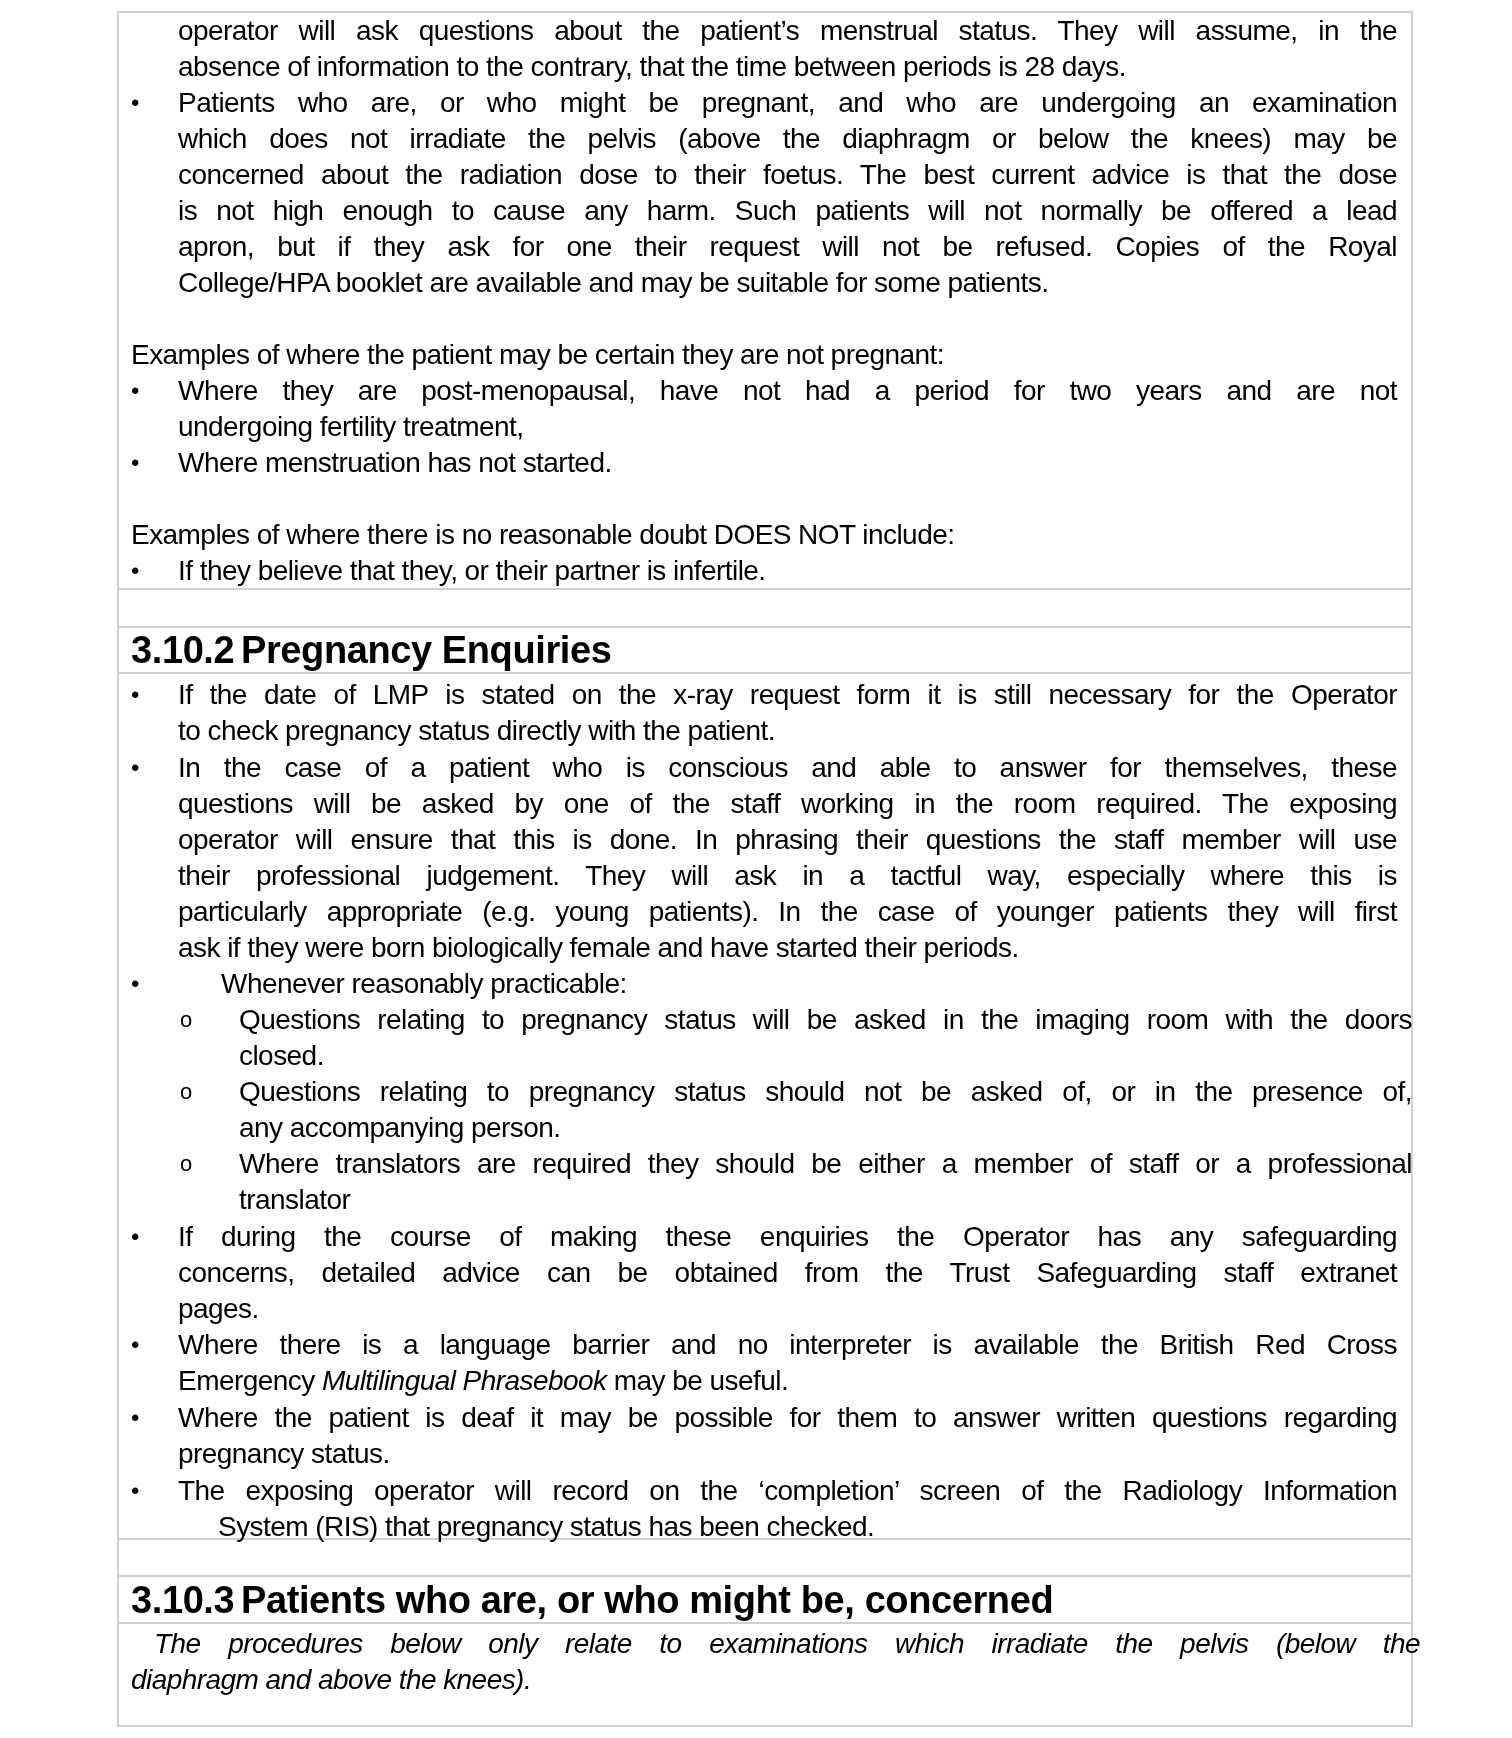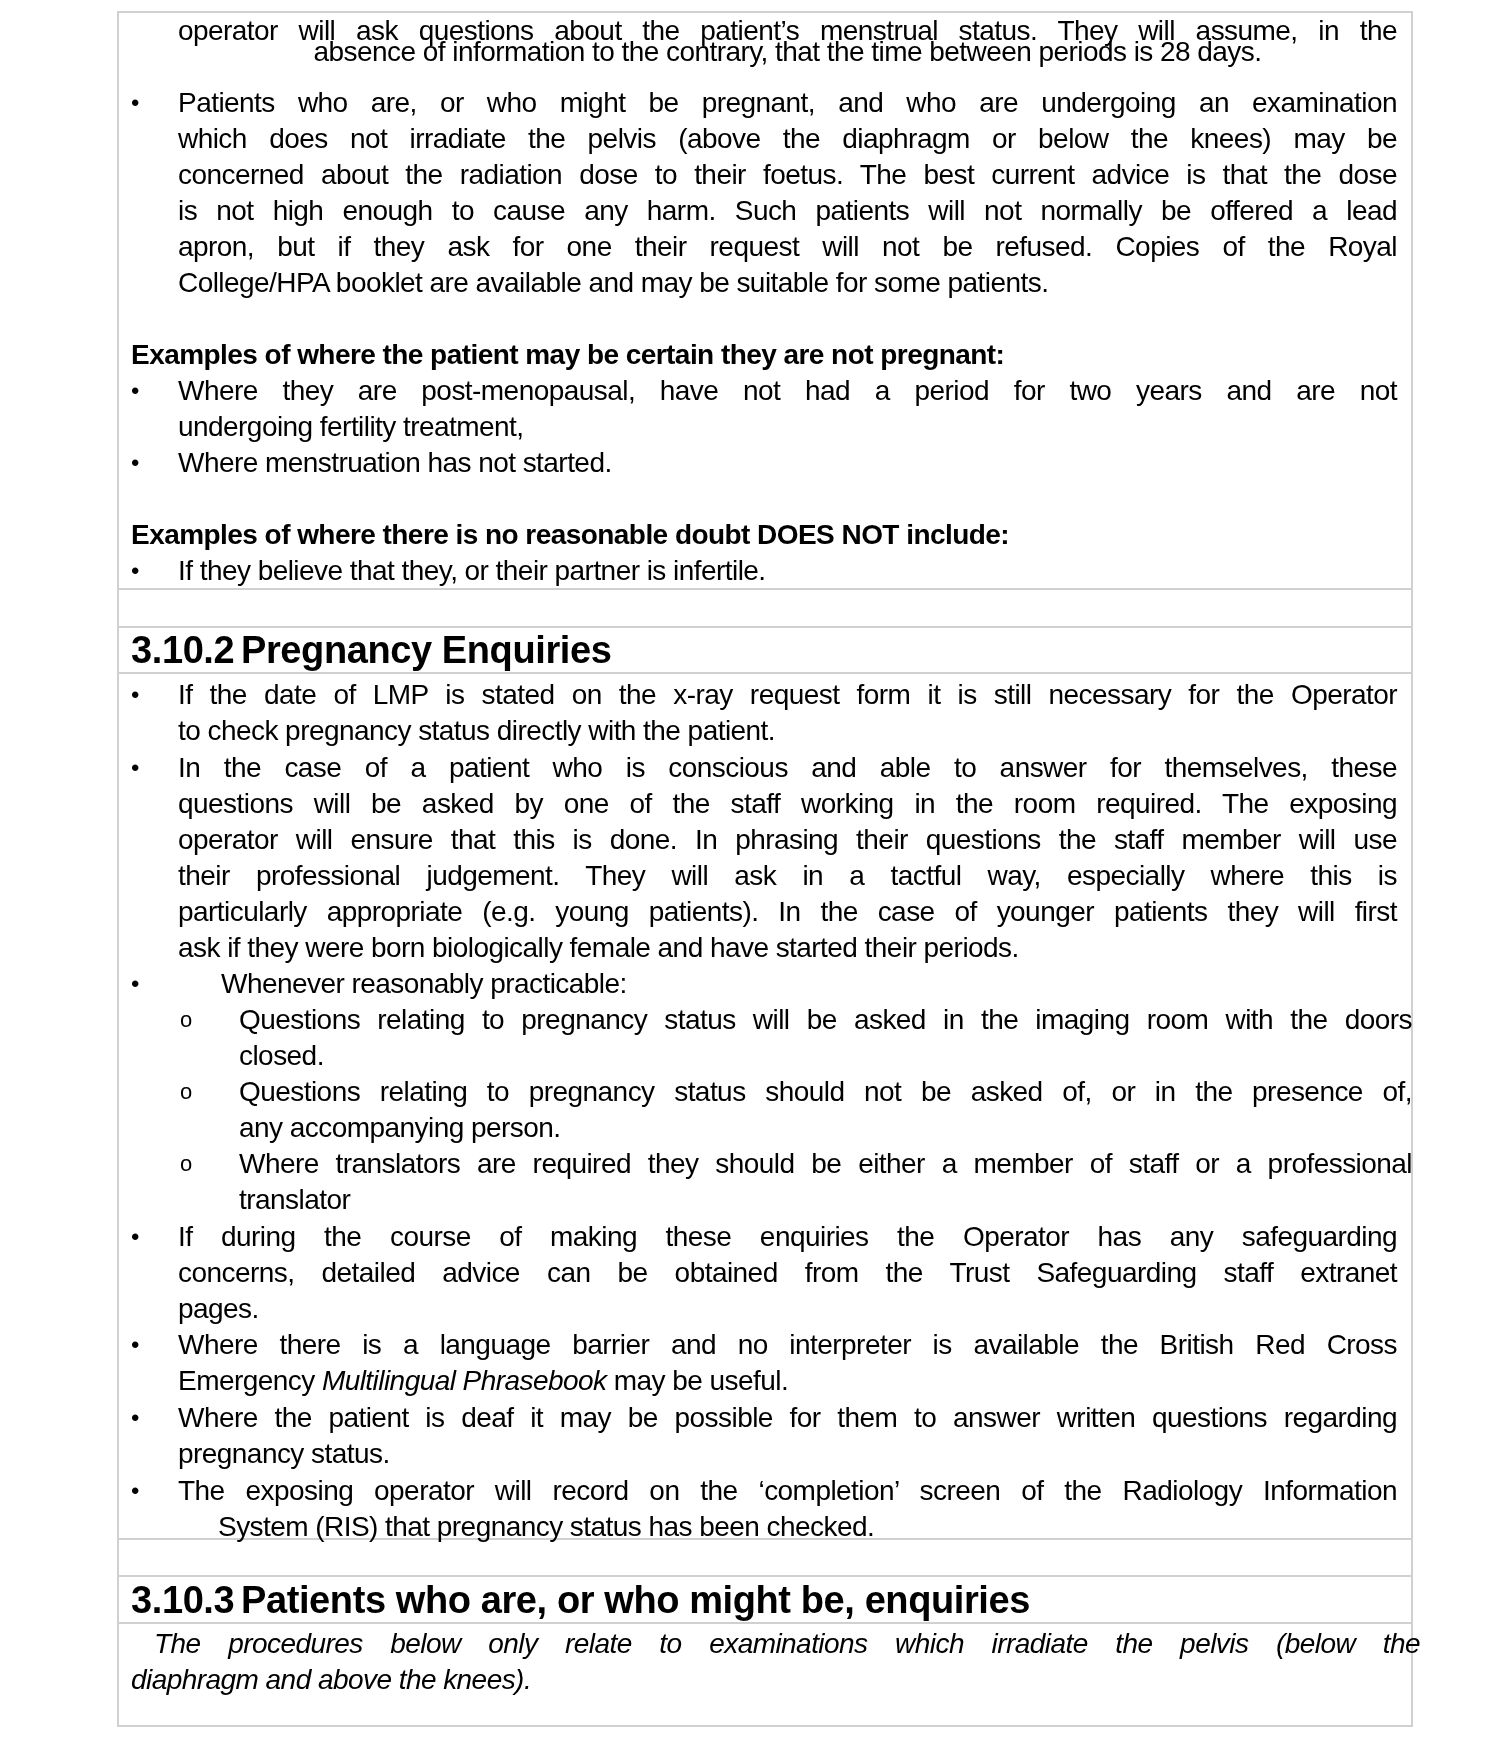--- a/index.html
+++ b/index.html
@@ -4,21 +4,21 @@
 <style>
   html, body { margin:0; padding:0; background:#ffffff; }
   body { width:1512px; height:1738px; position:relative; overflow:hidden;
          font-family:"Liberation Sans", sans-serif; color:#000; }
   .page { position:absolute; left:117px; top:11px; width:1296px; height:1716px;
           border:2px solid #d0d0d0; box-sizing:border-box; }
   .hline { position:absolute; left:117px; width:1296px; height:2px; background:#d0d0d0; }
   .line { position:absolute; font-size:28px; line-height:36px; height:36px; white-space:nowrap;
           letter-spacing:-0.55px; }
   .j { text-align:justify; text-align-last:justify; }
-  .bold { font-weight:bold; }
+  .bold { font-weight:normal; }
   .ital { font-style:italic; }
   .bullet { position:absolute; font-size:24px; line-height:36px; }
   .circ { position:absolute; font-size:22px; line-height:36px; }
   .w-l1 { left:178px; width:1219px; }
   .w-l2 { left:239px; width:1173px; }
   .w-l0 { left:131px; width:1266px; }
   .heading { position:absolute; left:131px; font-size:38px; line-height:36px; font-weight:bold; white-space:nowrap; letter-spacing:-0.4px; }
   .heading .num { display:inline-block; width:110px; }
 </style>
 </head>
@@ -27,21 +27,21 @@
 <div class="page"></div>
 
 <div class="hline" style="top:588px"></div>
 <div class="hline" style="top:626px"></div>
 <div class="hline" style="top:672px"></div>
 <div class="hline" style="top:1538px"></div>
 <div class="hline" style="top:1575px"></div>
 <div class="hline" style="top:1622px"></div>
 
 <div class="line j w-l1" style="top: 13px; white-space: nowrap;">operator will ask questions about the patient’s menstrual status. They will assume, in the</div>
-<div class="line w-l1" style="top: 34px; white-space: nowrap; text-align: center;">absence of information to the contrary, that the time between periods is 28 days.</div>
+<div class="line w-l1" style="top: 49px; white-space: nowrap;">absence of information to the contrary, that the time between periods is 28 days.</div>
 
 <span class="bullet" style="left:131px;top:85px">•</span>
 <div class="line j w-l1" style="top: 85px; white-space: nowrap;">Patients who are, or who might be pregnant, and who are undergoing an examination</div>
 <div class="line j w-l1" style="top: 121px; white-space: nowrap;">which does not irradiate the pelvis (above the diaphragm or below the knees) may be</div>
 <div class="line j w-l1" style="top: 157px; white-space: nowrap;">concerned about the radiation dose to their foetus. The best current advice is that the dose</div>
 <div class="line j w-l1" style="top: 193px; white-space: nowrap;">is not high enough to cause any harm. Such patients will not normally be offered a lead</div>
 <div class="line j w-l1" style="top: 229px; white-space: nowrap;">apron, but if they ask for one their request will not be refused. Copies of the Royal</div>
 <div class="line w-l1" style="top: 265px; white-space: nowrap;">College/HPA booklet are available and may be suitable for some patients.</div>
 
 <div class="line bold w-l0" style="top: 337px; white-space: nowrap;">Examples of where the patient may be certain they are not pregnant:</div>
@@ -97,16 +97,16 @@
 
 <span class="bullet" style="left:131px;top:1400px">•</span>
 <div class="line j w-l1" style="top: 1400px; white-space: nowrap;">Where the patient is deaf it may be possible for them to answer written questions regarding</div>
 <div class="line w-l1" style="top: 1436px; white-space: nowrap;">pregnancy status.</div>
 
 <span class="bullet" style="left:131px;top:1473px">•</span>
 <div class="line j w-l1" style="top: 1473px; white-space: nowrap;">The exposing operator will record on the ‘completion’ screen of the Radiology Information</div>
 <div class="line w-l1" style="top: 1509px; white-space: nowrap; margin-left: 40px;">System (RIS) that pregnancy status has been checked.</div>
 
 <div class="heading" style="top:1582px">
-  <span class="num">3.10.3</span><span>Patients who are, or who might be, enquiries</span>
+  <span class="num">3.10.3</span><span>Patients who are, or who might be, concerned</span>
 </div>
 <div class="line j ital w-l0" style="top: 1626px; white-space: nowrap; margin-left: 23px;">The procedures below only relate to examinations which irradiate the pelvis (below the</div>
 <div class="line ital w-l0" style="top: 1662px; white-space: nowrap;">diaphragm and above the knees).</div>
 
 </body></html>

